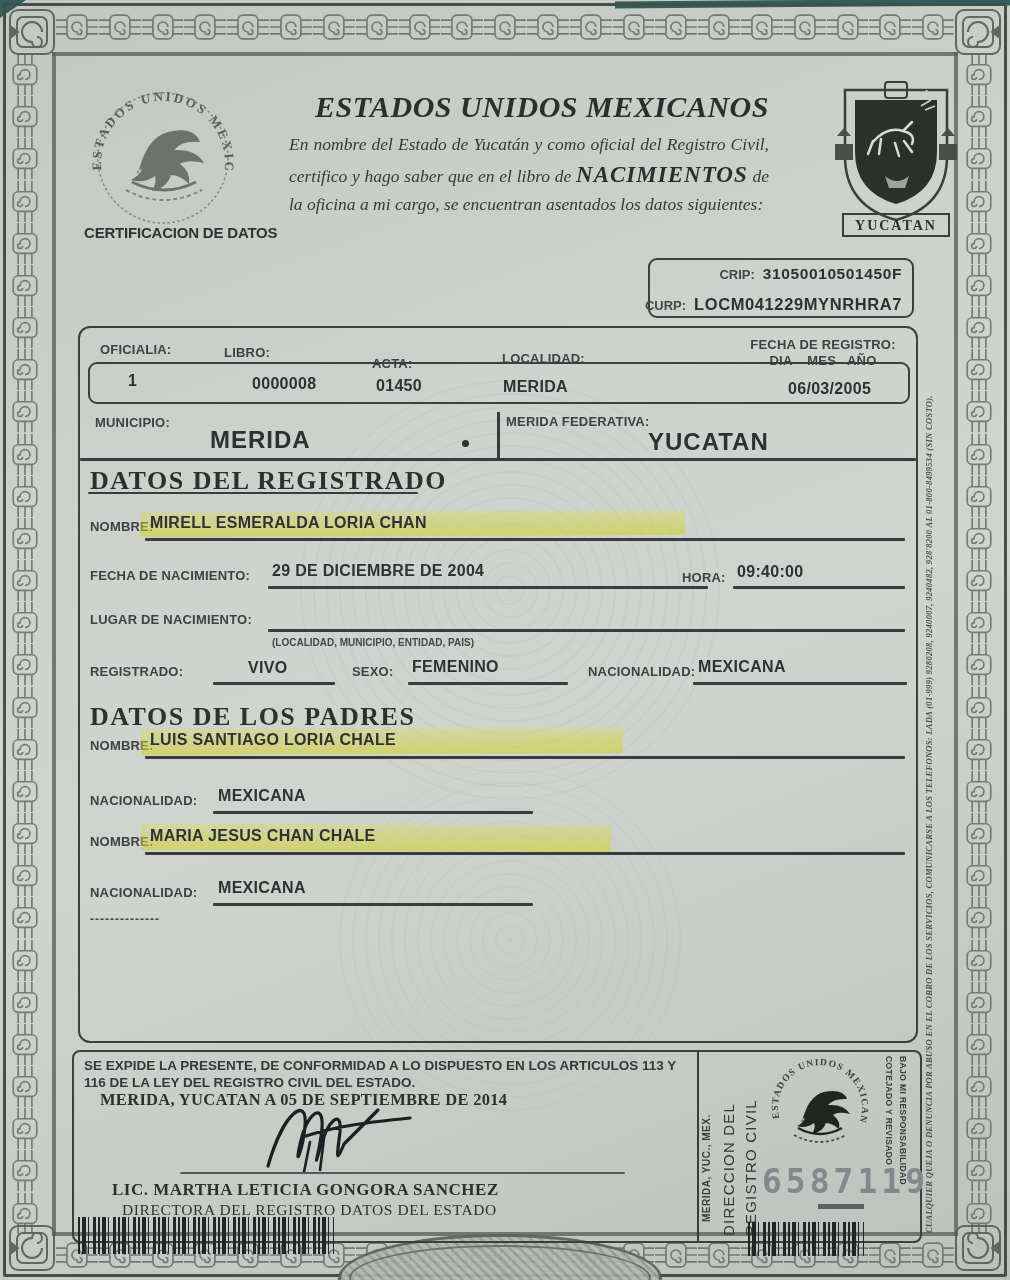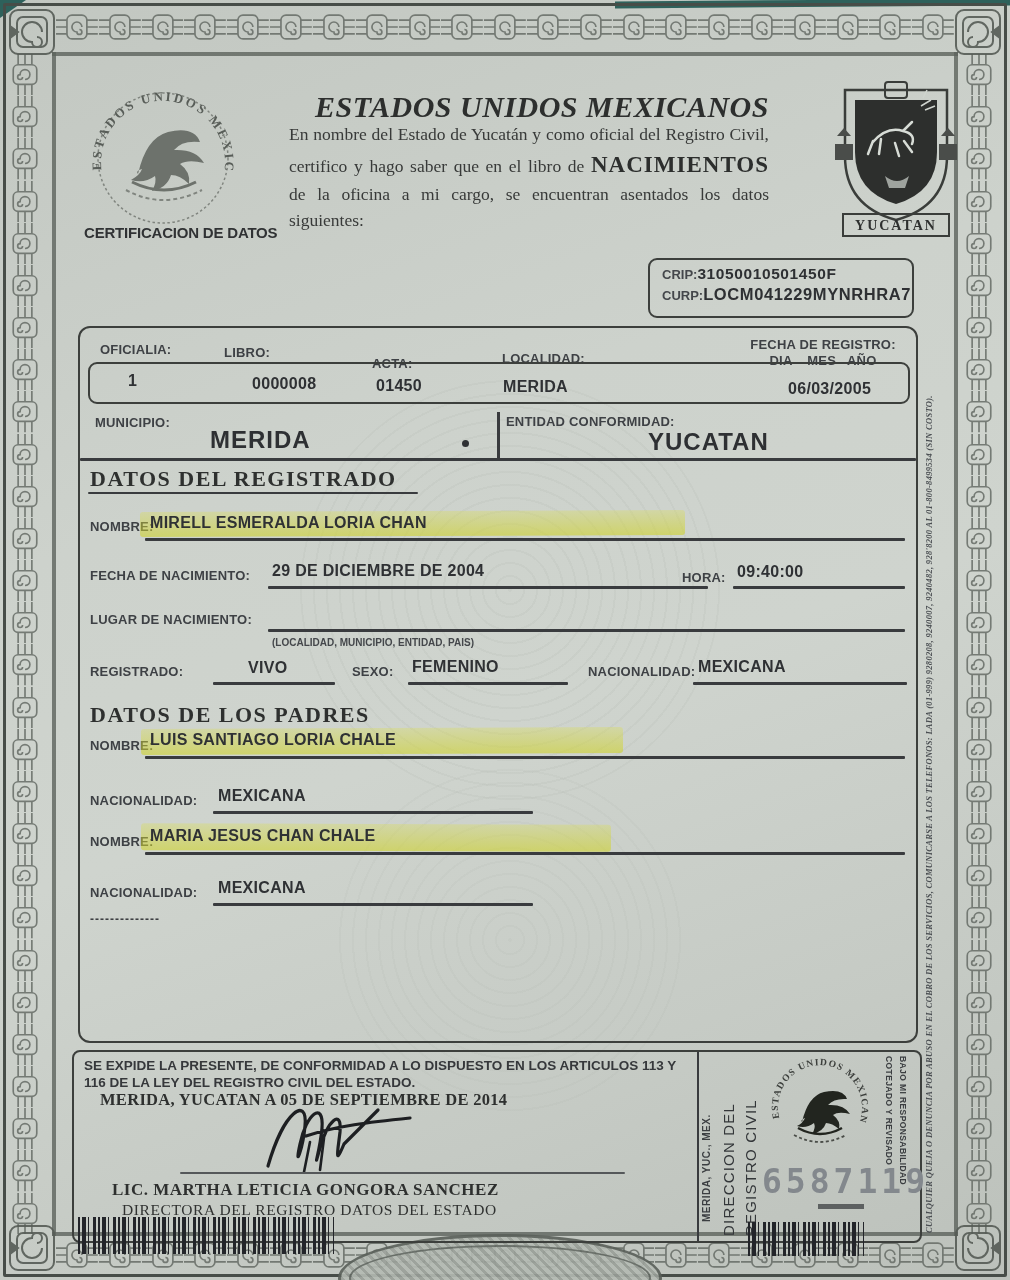--- a/index.html
+++ b/index.html
@@ -16,30 +16,30 @@
   .corner { position:absolute; width:52px; height:52px; opacity:.9; }
   .medallion { position:absolute; left:338px; top:1234px; width:324px; height:88px; border-radius:50%;
       border:3px solid #5a605a; background:repeating-linear-gradient(45deg,#9aa099 0 3px,#b4bab3 3px 7px); opacity:.9; }
   .medallion2 { position:absolute; border-radius:50%; border:2px solid #646a64; inset:8px; }
 
   .label { font-weight:bold; color:#3e4145; font-size:13px; letter-spacing:.2px; white-space:nowrap; }
   .value { font-weight:bold; color:#2f3134; font-size:16px; letter-spacing:.3px; white-space:nowrap; }
   .rule { position:absolute; background:#393b3e; height:2.5px; border-radius:1px; }
   .vrule { position:absolute; background:#393b3e; width:2.5px; }
   .hl { position:absolute; background:linear-gradient(rgba(219,222,74,.30),rgba(207,211,44,.60)); border-radius:3px; }
-  .heading { font-family:"Liberation Serif", serif; font-weight:bold; font-size:22px; letter-spacing:1.5px; color:#2e302f; white-space:nowrap; }
+  .heading { font-family:"Liberation Serif", serif; font-weight:bold; font-size:26px; letter-spacing:1.5px; color:#2e302f; white-space:nowrap; }
 
   .title { font-family:"Liberation Serif", serif; font-weight:bold; font-style:italic; font-size:30px;
            letter-spacing:.5px; color:#2d2f2e; white-space:nowrap; }
   .intro { font-family:"Liberation Serif", serif; font-size:17.5px; color:#383a39; text-align:justify; line-height:1.48; }
   .intro b { font-size:23px; letter-spacing:1px; color:#2c2e2d; }
 
   .box { position:absolute; border:2.5px solid #3c3f3c; border-radius:12px; }
   .idbox { position:absolute; border:2px solid #3c3f3c; border-radius:9px; padding:5px 10px 4px 12px; }
-  .idrow { display:flex; align-items:baseline; gap:0; }
+  .idrow { display:flex; align-items:baseline; gap:8px;justify-content:flex-end; }
   .idrow .k { font-size:13px; font-weight:bold; color:#44474b; }
   .idrow .v { font-size:15.5px; font-weight:bold; color:#2e3033; letter-spacing:.6px; }
 
   .bigval { font-weight:bold; color:#2e3033; font-size:24px; letter-spacing:1px; white-space:nowrap; }
   .smlabel { font-weight:bold; color:#44474b; font-size:10px; white-space:nowrap; }
 
   .vert-up { writing-mode:vertical-rl; transform:rotate(180deg); white-space:nowrap; }
   .vert-down { writing-mode:vertical-lr; white-space:nowrap; }
 
   .barcode { position:absolute; background:repeating-linear-gradient(90deg,#23252a 0 2px,transparent 2px 4px,#23252a 4px 8px,transparent 8px 10px,#23252a 10px 11px,transparent 11px 15px,#23252a 15px 18px,transparent 18px 20px); }
@@ -1018,21 +1018,21 @@
     <text font-family="Liberation Serif, serif" font-size="13" font-weight="bold" fill="#585d58" letter-spacing="2.5">
       <textPath href="#arcTop" startOffset="4">ESTADOS UNIDOS MEXICANOS</textPath>
     </text>
     <path d="M62 96 q8 -36 30 -42 q26 -6 32 10 q-18 -2 -26 8 q22 -1 30 13 q-16 -4 -24 1 q11 8 9 20 q-9 -9 -18 -9 q-4 13 -19 16 q5 -9 3 -15 q-11 8 -24 4 q9 -5 11 -11 q-7 2 -4 5z" fill="#6d726c"></path>
     <path d="M56 104 q32 16 64 0" fill="none" stroke="#6d726c" stroke-width="3"></path>
     <path d="M50 112 q37 20 76 0" fill="none" stroke="#80857f" stroke-width="2" stroke-dasharray="4 3"></path>
   </svg>
   <div class="abs" style="left:84px;top:224px;font-size:15px;font-weight:bold;color:#303234;letter-spacing:-.2px;">CERTIFICACION DE DATOS</div>
 
   <div class="abs title" style="left:292px;top:90px;width:500px;text-align:center;">ESTADOS UNIDOS MEXICANOS</div>
-  <div class="abs intro" style="left:289px;top:122px;width:480px;">
+  <div class="abs intro" style="left:289px;top:132px;width:480px;font-style:italic;">
     <span>En nombre del Estado de Yucatán y como oficial del Registro Civil,  certifico y hago  saber que  en el libro de </span><b>NACIMIENTOS</b><span> de  la  oficina  a  mi  cargo,  se encuentran asentados los datos siguientes:</span>
   </div>
 
   <svg class="abs" style="left:833px;top:80px;" width="126" height="162" viewBox="0 0 126 162">
     <path d="M12 10 h102 v66 q0 50 -51 64 q-51 -14 -51 -64 z" fill="none" stroke="#3a3d3a" stroke-width="2.5"></path>
     <rect x="52" y="2" width="22" height="16" rx="3" fill="none" stroke="#3a3d3a" stroke-width="2"></rect>
     <path d="M2 64 h18 v16 h-18 z M4 56 l7 -8 l7 8 z" fill="#4a4d4a"></path>
     <path d="M106 64 h18 v16 h-18 z M108 56 l7 -8 l7 8 z" fill="#4a4d4a"></path>
     <path d="M22 20 h82 v52 q0 40 -41 52 q-41 -12 -41 -52 z" fill="#2d2f2d"></path>
     <path d="M88 26 l10 -6 m-6 10 l10 -4 m-12 -8 l4 -8" stroke="#cfd4ce" stroke-width="1.5"></path>
@@ -1040,21 +1040,21 @@
     <path d="M52 96 q12 10 24 0 l-4 12 h-16 z" fill="#cfd4ce" opacity=".7"></path>
     <rect x="10" y="134" width="106" height="22" fill="none" stroke="#3a3d3a" stroke-width="2"></rect>
     <text x="63" y="150" text-anchor="middle" font-family="Liberation Serif, serif" font-size="14" font-weight="bold" letter-spacing="2" fill="#2e302f">YUCATAN</text>
   </svg>
 
   <div class="idbox" style="left:648px;top:258px;width:266px;height:60px;">
     <div class="idrow">
         <span class="k">CRIP:</span>
       <span class="v">31050010501450F</span>
       </div>
-    <div class="idrow" style="margin-top:2px;">
+    <div class="idrow" style="margin-top:12px;">
         <span class="k">CURP:</span>
       <span class="v" style="font-size:16.5px;">LOCM041229MYNRHRA7</span>
       </div>
   </div>
 
   <div class="box" style="left:78px;top:326px;width:840px;height:717px;"></div>
 
   <div class="abs label" style="left:100px;top:342px;">OFICIALIA:</div>
   <div class="abs label" style="left:224px;top:345px;">LIBRO:</div>
   <div class="abs label" style="left:372px;top:356px;">ACTA:</div>
@@ -1066,21 +1066,21 @@
   <div class="abs value" style="left:128px;top:372px;">1</div>
   <div class="abs value" style="left:252px;top:375px;">0000008</div>
   <div class="abs value" style="left:376px;top:377px;">01450</div>
   <div class="abs value" style="left:503px;top:378px;">MERIDA</div>
   <div class="abs value" style="left:788px;top:380px;">06/03/2005</div>
 
   <div class="abs label" style="left:95px;top:415px;">MUNICIPIO:</div>
   <div class="abs bigval" style="left:210px;top:426px;">MERIDA</div>
   <div class="abs" style="left:462px;top:440px;width:7px;height:7px;border-radius:50%;background:#2f3134;"></div>
   <div class="vrule" style="left:497px;top:412px;height:46px;"></div>
-  <div class="abs label" style="left:506px;top:414px;">ENTIDAD CONFORMIDAD:</div>
+  <div class="abs label" style="left:506px;top:414px;">MERIDA FEDERATIVA:</div>
   <div class="abs bigval" style="left:648px;top:428px;">YUCATAN</div>
   <div class="rule" style="left:80px;top:458px;width:836px;"></div>
 
   <div class="abs heading" style="left:90px;top:466px;">DATOS DEL REGISTRADO</div>
   <div class="rule" style="left:88px;top:492px;width:330px;height:2px;"></div>
 
   <div class="abs label" style="left:90px;top:519px;">NOMBRE:</div>
   <div class="hl" style="left:140px;top:511px;width:545px;height:25px;transform:rotate(-.2deg);"></div>
   <div class="abs value" style="left:150px;top:514px;">MIRELL ESMERALDA LORIA CHAN</div>
   <div class="rule" style="left:145px;top:538px;width:760px;"></div>

